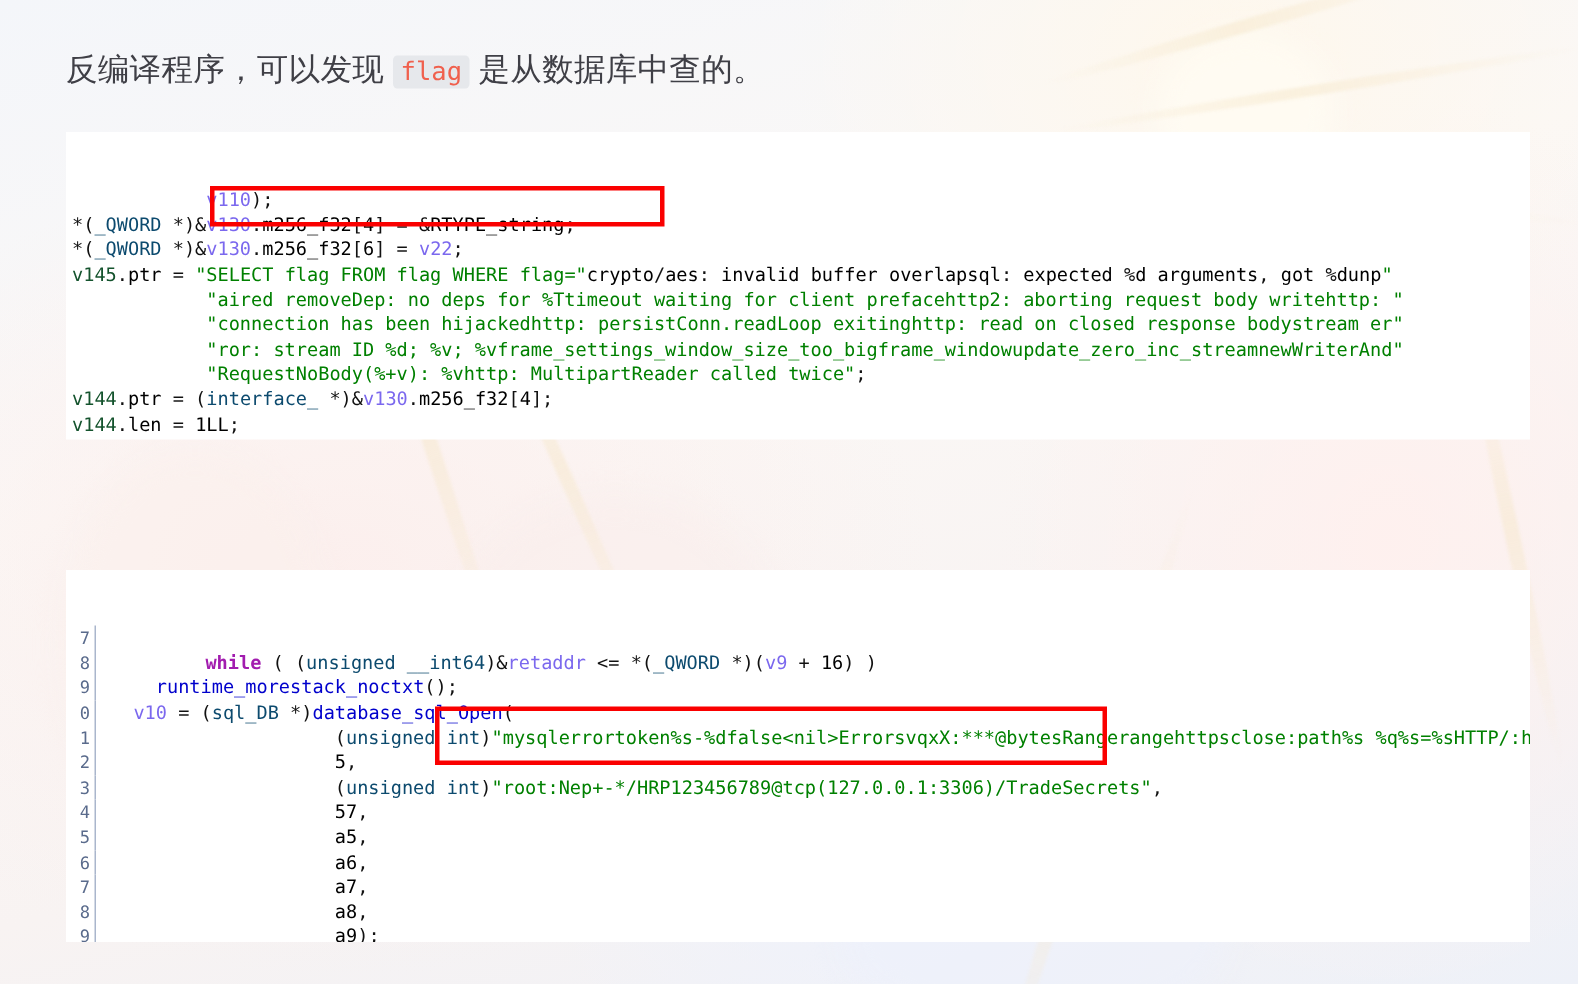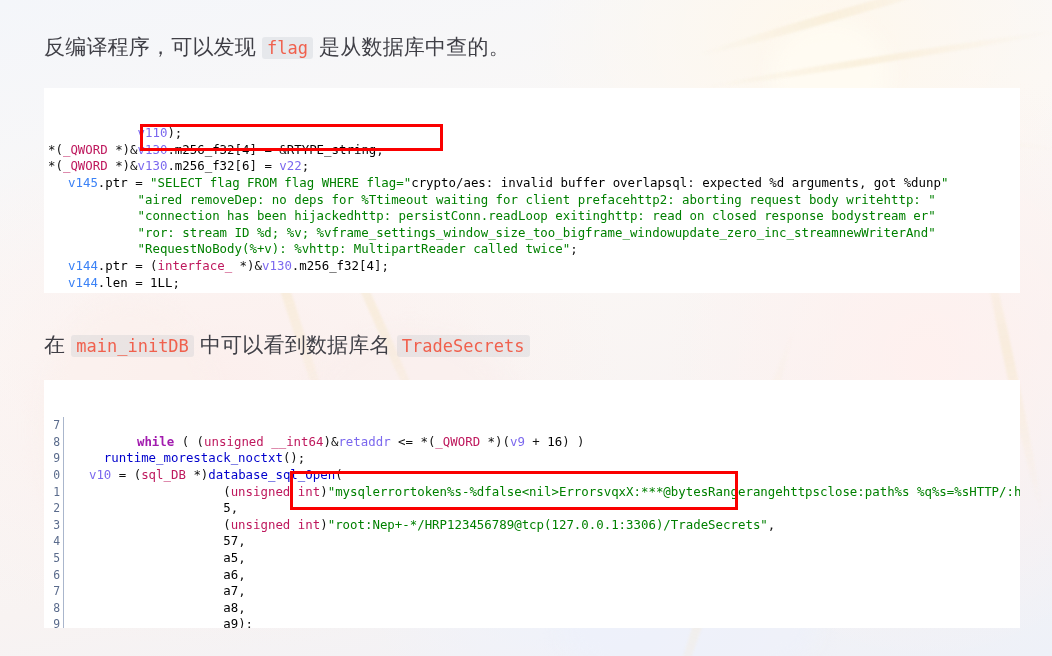--- a/index.html
+++ b/index.html
@@ -135,23 +135,23 @@
   #code-block-1 .gutter { border-right: none; width: 0; margin: 0; padding: 0; }
   .code-text {
     flex: 1 1 auto;
     padding-left: 10px;
     overflow: hidden;
   }
   #code-block-1 .code-text { padding-left: 4px; }
 
   
   .kw   { color: #a21caf; font-weight: bold; margin-left: 48px; }           
-  .typ  { color: #be185d; }                               
+  .typ  { color: #0c4a6e; }                               
   .var  { color: #7b68ee; }                               
-  .reg  { color: #3b82f6; margin-left: 20px; }                               
+  .reg  { color: #14532d; }                               
   .str  { color: #008000; }                               
   .fn   { color: #0000cc; font-weight: normal; }            
   .num  { color: #000000; }
   .arg  { color: #000000; }
   .plain{ color: #000000; }
 
   
   .redbox {
     position: absolute;
     border: 3px solid #fa0000;
@@ -184,21 +184,20 @@
   </div>
 
   <div class="prose" id="para-1"><span>反编译程序，可以发现 </span><code class="inline">flag</code><span> 是从数据库中查的。</span></div>
 
   <div class="codeblock" id="code-block-1">
     <div class="code-rows"><div class="code-line"><span class="gutter"></span><span class="code-text">            <span class="var">v110</span>);</span></div><div class="code-line"><span class="gutter"></span><span class="code-text">*(<span class="typ">_QWORD</span> *)&amp;<span class="var">v130</span>.<span class="plain">m256_f32</span>[<span class="num">4</span>] = &amp;<span class="plain">RTYPE_string</span>;</span></div><div class="code-line"><span class="gutter"></span><span class="code-text">*(<span class="typ">_QWORD</span> *)&amp;<span class="var">v130</span>.<span class="plain">m256_f32</span>[<span class="num">6</span>] = <span class="var">v22</span>;</span></div><div class="code-line"><span class="gutter"></span><span class="code-text"><span class="reg">v145</span>.<span class="plain">ptr</span> = <span class="str">"SELECT flag FROM flag WHERE flag="</span><span class="plain">crypto</span>/<span class="plain">aes</span>: <span class="plain">invalid</span> <span class="plain">buffer</span> <span class="plain">overlapsql</span>: <span class="plain">expected</span> %<span class="plain">d</span> <span class="plain">arguments</span>, <span class="plain">got</span> %<span class="plain">dunp</span><span class="str">"</span></span></div><div class="code-line"><span class="gutter"></span><span class="code-text">            <span class="str">"aired removeDep: no deps for %Ttimeout waiting for client prefacehttp2: aborting request body writehttp: "</span></span></div><div class="code-line"><span class="gutter"></span><span class="code-text">            <span class="str">"connection has been hijackedhttp: persistConn.readLoop exitinghttp: read on closed response bodystream er"</span></span></div><div class="code-line"><span class="gutter"></span><span class="code-text">            <span class="str">"ror: stream ID %d; %v; %vframe_settings_window_size_too_bigframe_windowupdate_zero_inc_streamnewWriterAnd"</span></span></div><div class="code-line"><span class="gutter"></span><span class="code-text">            <span class="str">"RequestNoBody(%+v): %vhttp: MultipartReader called twice"</span>;</span></div><div class="code-line"><span class="gutter"></span><span class="code-text"><span class="reg">v144</span>.<span class="plain">ptr</span> = (<span class="typ">interface_</span> *)&amp;<span class="var">v130</span>.<span class="plain">m256_f32</span>[<span class="num">4</span>];</span></div><div class="code-line"><span class="gutter"></span><span class="code-text"><span class="reg">v144</span>.<span class="plain">len</span> = <span class="num">1LL</span>;</span></div><div class="code-line"><span class="gutter"></span><span class="code-text"><span class="reg">v144</span>.<span class="plain">cap</span> = <span class="num">1LL</span>;</span></div></div>
   </div>
 
   <div class="redbox" id="redbox-1"></div>
 
-  <div class="prose" id="para-2"><span>在 </span><code class="inline">main_initDB</code><span> 中可以看到数据库名 </span><code class="inline">TradeSecrets</code></div>
 
   <div class="codeblock" id="code-block-2">
     <div class="code-rows"><div class="code-line"><span class="gutter">7</span><span class="code-text"></span></div><div class="code-line"><span class="gutter">8</span><span class="code-text">  <span class="kw">while</span> ( (<span class="typ">unsigned</span> <span class="typ">__int64</span>)&amp;<span class="var">retaddr</span> &lt;= *(<span class="typ">_QWORD</span> *)(<span class="var">v9</span> + <span class="num">16</span>) )</span></div><div class="code-line"><span class="gutter">9</span><span class="code-text">    <span class="fn">runtime_morestack_noctxt</span>();</span></div><div class="code-line"><span class="gutter">0</span><span class="code-text">  <span class="var">v10</span> = (<span class="typ">sql_DB</span> *)<span class="fn">database_sql_Open</span>(</span></div><div class="code-line"><span class="gutter">1</span><span class="code-text">                    (<span class="typ">unsigned</span> <span class="typ">int</span>)<span class="str">"mysqlerrortoken%s-%dfalse&lt;nil&gt;ErrorsvqxX:***@bytesRangerangehttpsclose:path%s %q%s=%sHTTP/:http"</span>,</span></div><div class="code-line"><span class="gutter">2</span><span class="code-text">                    <span class="num">5</span>,</span></div><div class="code-line"><span class="gutter">3</span><span class="code-text">                    (<span class="typ">unsigned</span> <span class="typ">int</span>)<span class="str">"root:Nep+-*/HRP123456789@tcp(127.0.0.1:3306)/TradeSecrets"</span>,</span></div><div class="code-line"><span class="gutter">4</span><span class="code-text">                    <span class="num">57</span>,</span></div><div class="code-line"><span class="gutter">5</span><span class="code-text">                    <span class="arg">a5</span>,</span></div><div class="code-line"><span class="gutter">6</span><span class="code-text">                    <span class="arg">a6</span>,</span></div><div class="code-line"><span class="gutter">7</span><span class="code-text">                    <span class="arg">a7</span>,</span></div><div class="code-line"><span class="gutter">8</span><span class="code-text">                    <span class="arg">a8</span>,</span></div><div class="code-line"><span class="gutter">9</span><span class="code-text">                    <span class="arg">a9</span>);</span></div></div>
   </div>
 
   <div class="redbox" id="redbox-2"></div>
 
 </div>
 
 </body></html>

